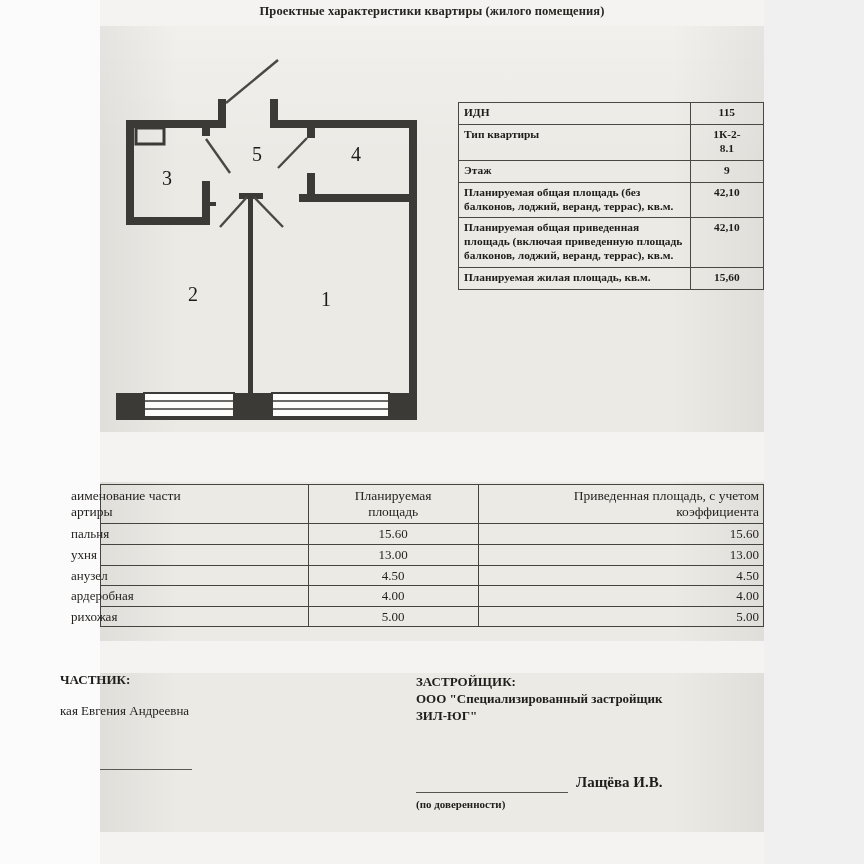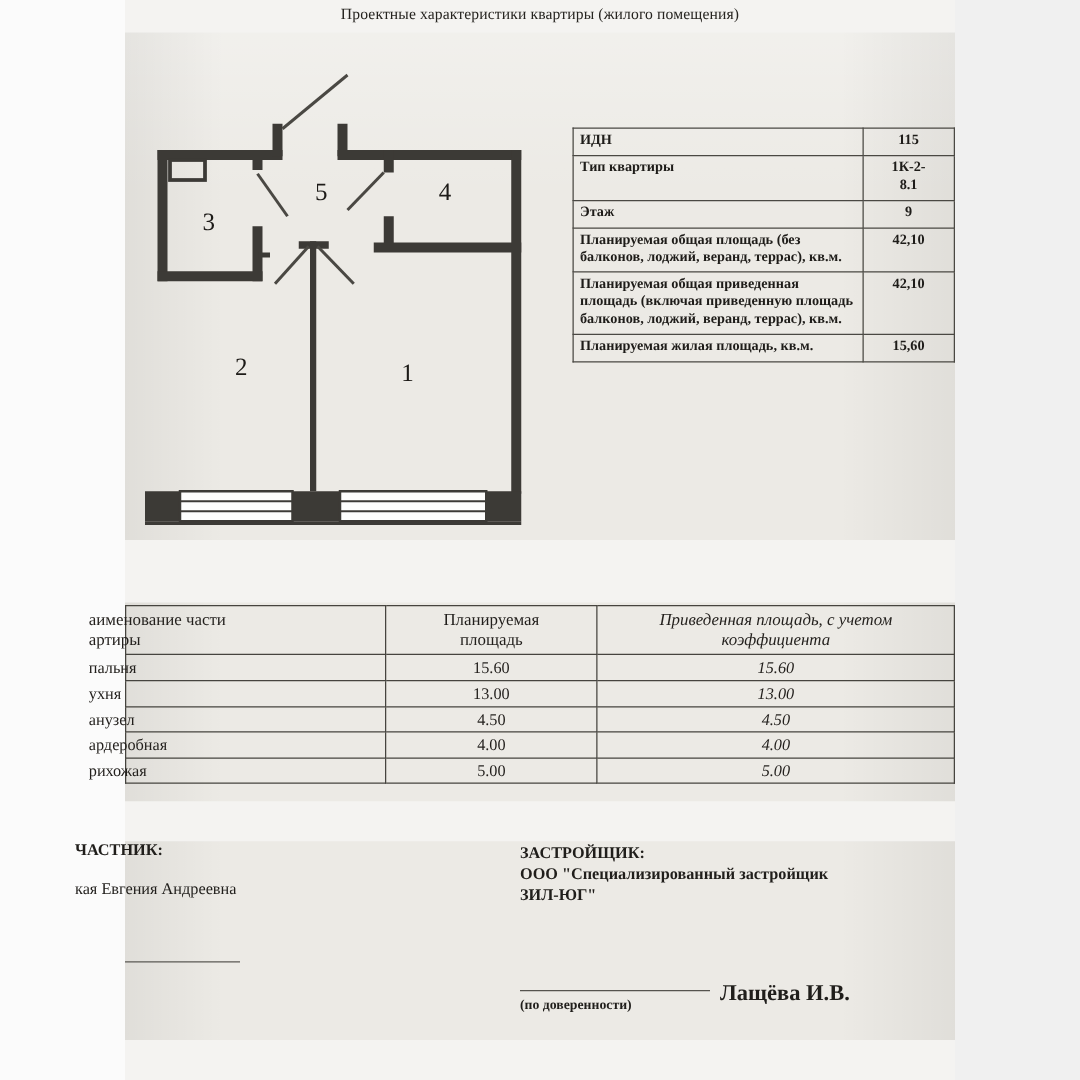--- a/index.html
+++ b/index.html
@@ -28,21 +28,21 @@
     background:
       linear-gradient(90deg,rgba(0,0,0,.05) 0%,rgba(0,0,0,0) 12%,rgba(0,0,0,0) 86%,rgba(0,0,0,.05) 100%),
       linear-gradient(180deg,rgba(255,255,255,.35) 0%,rgba(0,0,0,0) 18%);
     pointer-events:none;
   }
   .band-white{position:absolute;left:0;width:664px;background:#f4f3f1;}
 
   
   .doc-title{
     position:absolute;left:0;top:4px;width:664px;
-    text-align:center;font-weight:normal;font-size:12.5px;
+    text-align:center;font-weight:bold;font-size:12.5px;
     color:#262420;letter-spacing:.1px;
   }
 
   
   #plan{position:absolute;left:8px;top:55px;width:345px;height:375px;}
   #plan svg{display:block;}
   .rnum{
     position:absolute;font-family:"Liberation Serif",serif;
     font-size:20px;color:#1d1b18;font-weight:400;
   }
@@ -69,35 +69,35 @@
     position:absolute;left:0px;top:484px;width:664px;
     border-collapse:collapse;font-size:13px;color:#221f1c;
   }
   #rooms-table th,#rooms-table td{
     border:1px solid #46443f;padding:2px 4px;line-height:1.2;
     font-weight:400;
   }
   #rooms-table th{font-weight:400;text-align:center;font-size:13.5px;padding:3px 4px;}
   #rooms-table .c-name{width:207px;text-align:left;padding-left:4px;margin-top:13px;}
   #rooms-table .c-plan{width:166px;text-align:center;margin-left:20px;}
-  #rooms-table .c-red{width:289px;text-align:center;font-style:italic;}
+  #rooms-table .c-red{width:289px;text-align:right;}
   
   #rooms-table .c-name span{position:relative;left:-34px;display:inline-block;white-space:nowrap;}
   #rooms-table tr.rowline td{border-top-color:#3d3b36;}
 
   
   #footer{position:absolute;left:0;top:672px;width:664px;font-size:13px;color:#201e1b;}
   .f-col-left{position:absolute;left:0px;top:0;width:300px;}
   .f-col-right{position:absolute;left:316px;top:2px;width:348px;}
   .f-bold{font-weight:bold;line-height:1.3;}
   .f-reg{font-weight:normal;line-height:1.32;margin-top:13px;}
   .clipL{position:relative;left:-40px;display:inline-block;white-space:nowrap;}
   .sigline-left{position:absolute;left:0px;top:97px;width:92px;height:0;border-top:1.6px solid #5b5954;}
   .sigline-right{position:absolute;left:0px;top:118px;width:152px;height:0;border-top:1.6px solid #56544f;}
-  .sig-name{position:absolute;left:160px;top:110px;font-weight:bold;font-size:18px;}
+  .sig-name{position:absolute;left:160px;top:100px;font-weight:bold;font-size:15px;}
   .sig-note{position:absolute;left:0px;top:124px;font-weight:bold;font-size:11px;}
 </style>
 </head>
 <body>
 
 <div id="page">
 
   <div class="margin-left"></div>
   <div class="margin-right"></div>
 

